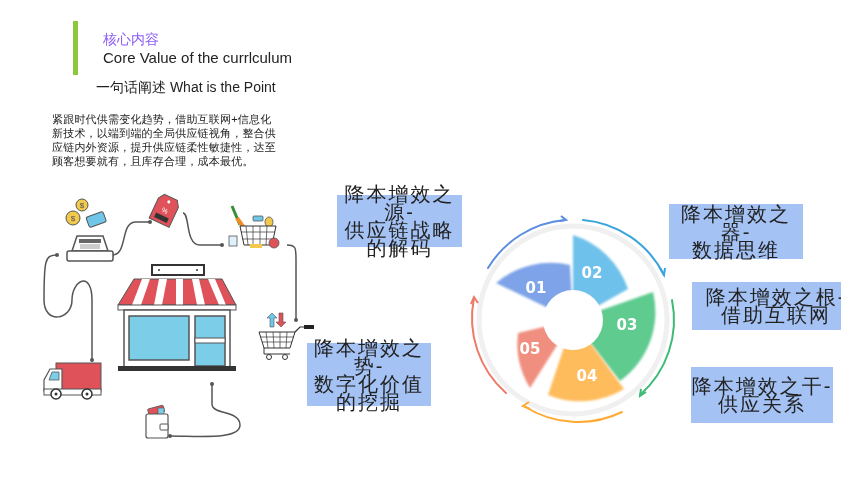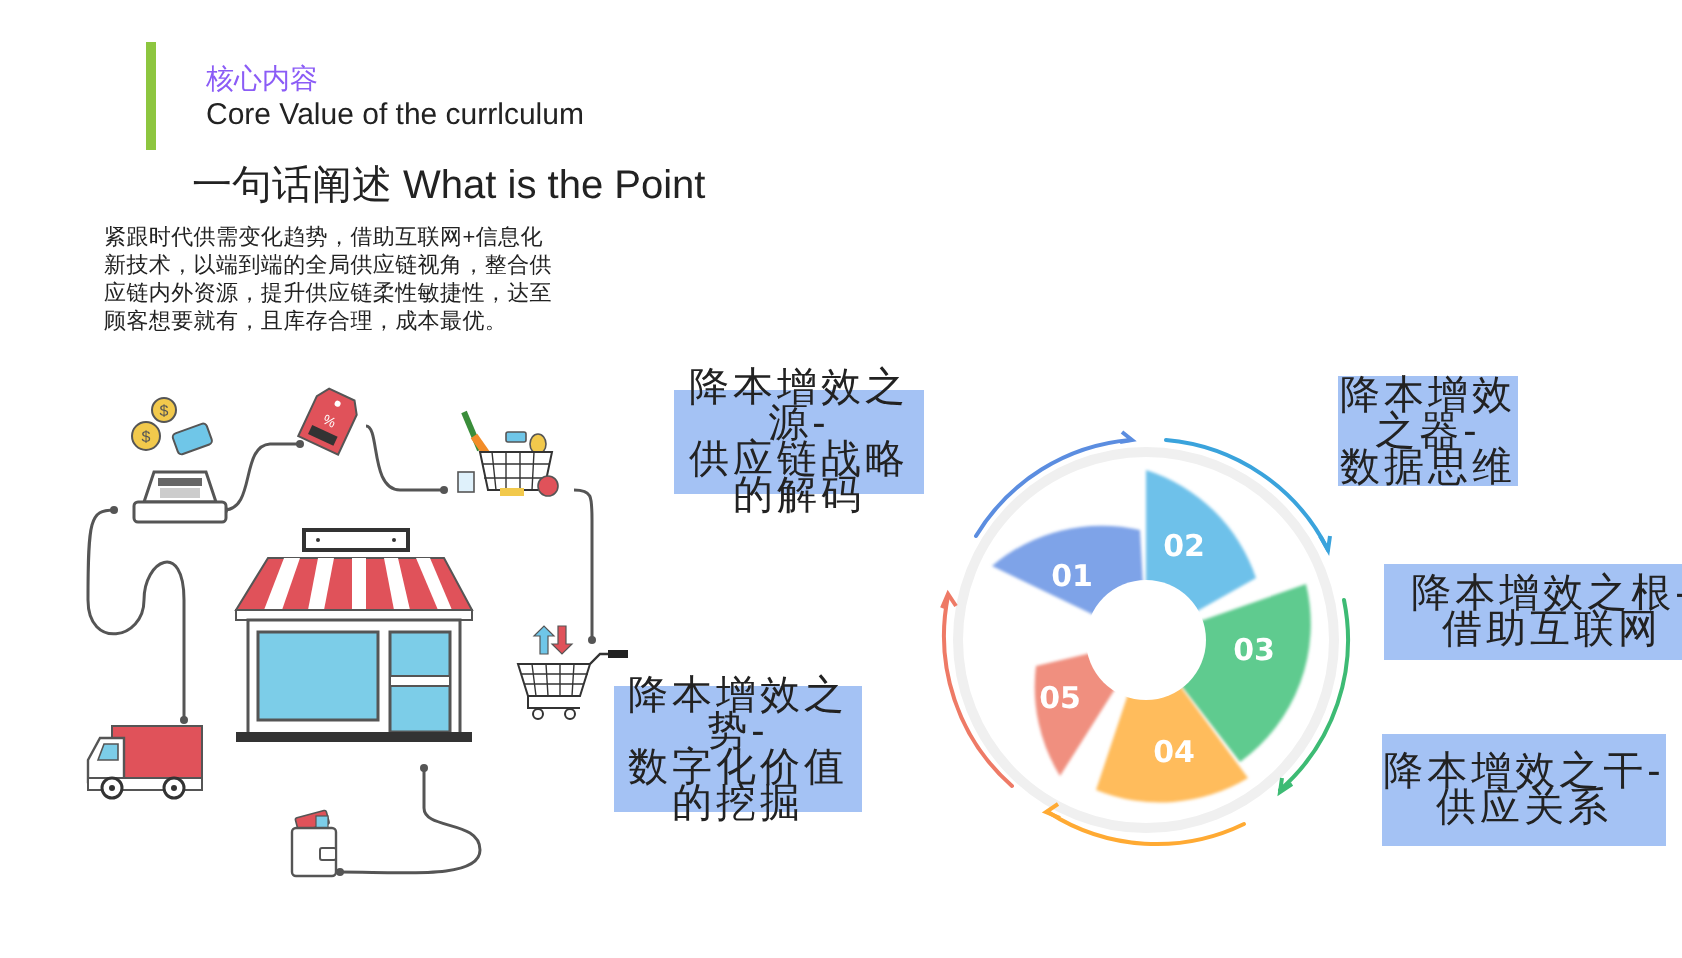--- a/index.html
+++ b/index.html
@@ -1,21 +1,21 @@
 <!DOCTYPE html>
 <html><head>
 <meta charset="utf-8">
 <style>
   html, body { margin:0; padding:0; background:#ffffff; }
   body { width:841px; height:479px; position:relative; overflow:hidden;
          font-family:"Liberation Sans", "DejaVu Sans", sans-serif; color:#222; }
   .accent-bar { position:absolute; left:73px; top:21px; width:5px; height:54px; background:#8dc63f; }
   .title-cn { position:absolute; left:103px; top:31px; font-size:14px; color:#8b5cf6; }
   .title-en { position:absolute; left:103px; top:49px; font-size:15px; color:#222; }
-  .subtitle { position:absolute; left:96px; top:79px; font-size:20px; color:#222; }
+  .subtitle { position:absolute; left:96px; top:79px; font-size:14px; color:#222; }
   .desc { position:absolute; left:52px; top:112px; width:240px; font-size:11px; line-height:14px; color:#222; letter-spacing:0.2px; }
   .illus { position:absolute; left:0; top:180px; }
   .label-box { position:absolute; background:#a4c2f4; color:#222; font-size:20px; line-height:18px;
                text-align:center; letter-spacing:2px; display:flex; flex-direction:column; justify-content:center; }
   .wheel { position:absolute; left:463px; top:209px; }
 </style>
 </head>
 <body>
 
 <div class="accent-bar"></div>
@@ -175,21 +175,21 @@
     <text x="627" y="330">03</text>
     <text x="587" y="381">04</text>
     <text x="530" y="354">05</text>
   </g>
 </svg>
 
 <div class="label-box" style="left:337px;top:195px;width:125px;height:52px;">
   <div>降本增效之源-</div>
   <div>供应链战略的解码</div>
 </div>
-<div class="label-box" style="left:669px;top:188px;width:90px;height:55px;">
+<div class="label-box" style="left:669px;top:204px;width:134px;height:55px;">
   <div>降本增效之器-</div>
   <div>数据思维</div>
 </div>
 <div class="label-box" style="left:692px;top:282px;width:168px;height:48px;">
   <div>降本增效之根-</div>
   <div>借助互联网</div>
 </div>
 <div class="label-box" style="left:691px;top:367px;width:142px;height:56px;">
   <div>降本增效之干-</div>
   <div>供应关系</div>

